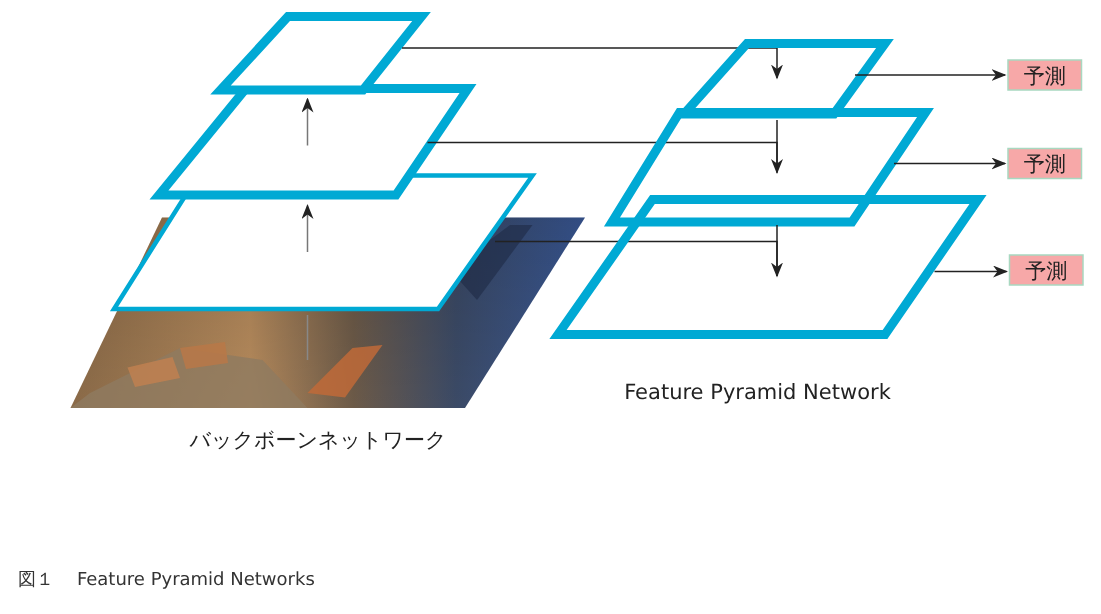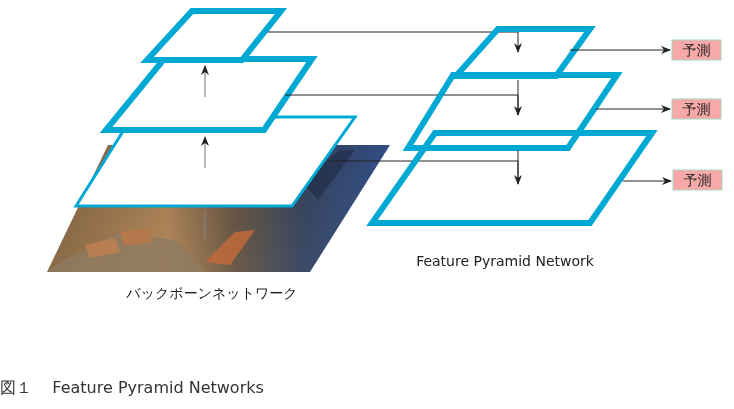--- a/index.html
+++ b/index.html
@@ -1,20 +1,20 @@
 <!DOCTYPE html>
 <html><head>
   <meta charset="utf-8">
   <style>
     html, body { margin: 0; padding: 0; background: #ffffff; }
     body { width: 734px; height: 409px; position: relative; overflow: hidden; font-family: "DejaVu Sans", sans-serif; }
     #diagram { position: absolute; left: 0; top: 0; }
     .caption {
-      position: absolute; left: 0; top: 378px;
-      font-size: 16px; color: #333333; font-family: "DejaVu Sans", sans-serif;
+      position: absolute; left: 12px; top: 378px;
+      font-size: 12px; color: #333333; font-family: "DejaVu Sans", sans-serif;
       white-space: pre;
     }
     .lbl { font-family: "DejaVu Sans", sans-serif; fill: #222222; }
   </style>
 </head>
 <body>
 
 <svg id="diagram" width="734" height="370" viewBox="0 0 734 370" xmlns="http://www.w3.org/2000/svg">
   <defs>
     <marker id="arrowhead" markerWidth="10" markerHeight="8" refX="9" refY="4" orient="auto" markerUnits="userSpaceOnUse">

